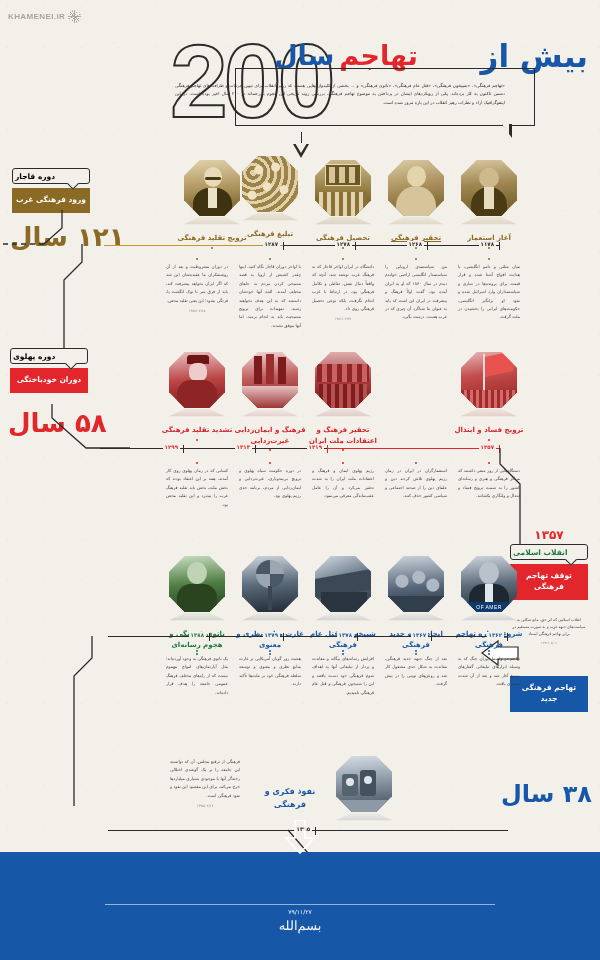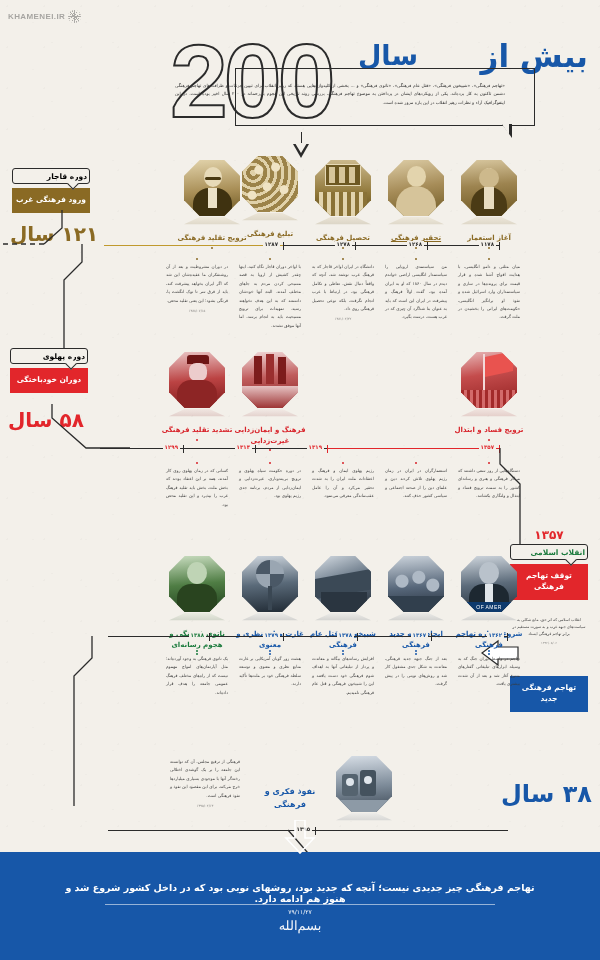--- a/index.html
+++ b/index.html
@@ -64,28 +64,28 @@
   .arrow-outline { position:absolute; left:-1px; top:12px; width:0;height:0;
                     border-left:8px solid transparent;border-right:8px solid transparent;
                     border-top:14px solid #2b2b2b; }
   .arrow-inner { position:absolute; left:1px; top:11px; width:0;height:0;
                     border-left:6px solid transparent;border-right:6px solid transparent;
                     border-top:10px solid #f3f0ea; }
 
   
   .era { position:absolute; width:78px; }
   .era-tag { border:1.3px solid #2b2b2b; background:#f3f0ea; border-radius:3px;
-             text-align:right; font-size:7.5px; font-weight:bold; padding:2.5px 2px;
+             text-align:left; font-size:7.5px; font-weight:bold; padding:2.5px 2px;
              position:relative; }
   .era-tag:after { content:""; position:absolute; bottom:-5px; right:12px; width:7px;height:7px;
              background:#f3f0ea; border-right:1.3px solid #2b2b2b; border-bottom:1.3px solid #2b2b2b;
              transform:rotate(45deg); }
   .era-box { margin-top:4px; text-align:center; color:#fff; font-size:7.5px; font-weight:bold;
              line-height:1.45; padding:7px 3px; }
-  .era-years { font-size:20px; font-weight:bold; white-space:nowrap; }
+  .era-years { font-size:26px; font-weight:bold; white-space:nowrap; }
 
   
   .node { position:absolute; width:72px; text-align:center; }
   .oct { width:56px; height:56px; margin:0 auto;
          clip-path: polygon(28% 0,72% 0,100% 28%,100% 72%,72% 100%,28% 100%,0 72%,0 28%);
          position:relative; overflow:hidden; }
   .oct .ph { position:absolute; inset:0; }
   .oct-refl { width:56px; height:12px; margin:1px auto 0;
          clip-path: polygon(28% 100%,72% 100%,100% 40%,0 40%);
          opacity:.22; transform:scaleY(-1); }
@@ -126,20 +126,21 @@
   <div class="logo">
     <div class="logo-mark"></div>
     <span class="logo-text">KHAMENEI.IR</span>
   </div>
 
   <div class="hdr-num">200</div>
   <div class="hdr-line1">
     <span class="hdr-bish">بیش از</span>
   </div>
   <div class="hdr-line2">
+    <span class="hdr-tahajom">تهاجم</span>
     <span class="hdr-sal">سال</span>
   </div>
   <div class="hdr-balloon"></div>
   <div class="intro">«تهاجم فرهنگی»، «شبیخون فرهنگی»، «قتل عام فرهنگی»، «ناتوی فرهنگی» و ... بخشی از کلیدواژه‌هایی هستند که رهبر انقلاب برای تبیین جزئیات و ظرافت‌های تهاجم فرهنگی دشمن تاکنون به کار برده‌اند. یکی از رویکردهای ایشان در پرداختن به موضوع تهاجم فرهنگی، بررسی روند تاریخی این هجوم بی‌رحمانه در ۲۰۰ سال اخیر بوده است. در این اینفوگرافیک آراء و نظرات رهبر انقلاب در این باره مرور شده است.</div>
 
   <div style="position:absolute; top:132px; left:294px; width:14px; height:30px;">
     <div style="position:absolute;left:6.5px;top:0;width:0;height:16px;border-left:1.3px solid #2b2b2b;"></div>
     <div class="arrow-outline"></div>
       <div class="arrow-inner"></div>
   </div>
@@ -282,20 +283,30 @@
       <div style="position:absolute;left:24px;top:2px;width:28px;height:20px;background:#e9534f;transform:skewY(-12deg);"></div>
       <div style="position:absolute;left:22px;top:2px;width:2px;height:38px;background:#f3d9d9;"></div>
       <div style="position:absolute;left:0;top:38px;width:56px;height:18px;background:repeating-linear-gradient(90deg,#a32a2a 0 3px,#d36a6a 3px 6px);"></div>
     </div>
     <div class="oct-refl" style="background:linear-gradient(#8f1f1f,#e8b9b9);"></div>
     <div class="node-label" style="color:#d8232a;">ترویج فساد و ابتذال</div>
     <div class="node-dot" style="background:#d8232a;"></div>
   </div>
 
 
+  <div class="node" style="top:352px; right:221px;">
+    <div class="oct">
+      <div class="ph" style="background:linear-gradient(180deg,#dcadad 0%,#a83636 55%,#711818 100%);"></div>
+      <div style="position:absolute;left:2px;top:12px;width:52px;height:18px;background:repeating-linear-gradient(90deg,#8e2626 0 5px,#c96363 5px 10px);"></div>
+      <div style="position:absolute;left:4px;top:32px;width:48px;height:24px;background:repeating-linear-gradient(90deg,#7d1e1e 0 4px,#b85050 4px 8px);"></div>
+    </div>
+    <div class="oct-refl" style="background:linear-gradient(#711818,#dcadad);"></div>
+    <div class="node-label" style="color:#d8232a;">تحقیر فرهنگ و اعتقادات ملت ایران</div>
+    <div class="node-dot" style="background:#d8232a;"></div>
+  </div>
 
   <div class="node" style="top:352px; right:294px;">
     <div class="oct">
       <div class="ph" style="background:linear-gradient(175deg,#f0d8d8 0%,#c05c5c 45%,#821f1f 100%);"></div>
       <div style="position:absolute;left:12px;top:4px;width:8px;height:28px;background:#7d1c1c;"></div>
       <div style="position:absolute;left:24px;top:2px;width:8px;height:30px;background:#9a2e2e;"></div>
       <div style="position:absolute;left:36px;top:5px;width:8px;height:27px;background:#7d1c1c;"></div>
       <div style="position:absolute;left:0;top:34px;width:56px;height:22px;background:linear-gradient(#e6c3c3,#9e3535);"></div>
     </div>
     <div class="oct-refl" style="background:linear-gradient(#821f1f,#f0d8d8);"></div>
@@ -498,19 +509,18 @@
   </div>
 
   <svg style="position:absolute;top:830px;right:280px;width:40px;height:32px;overflow:visible">
     <path d="M8,0 L34,30" stroke="#2b2b2b" stroke-width="1.3" fill="none"></path>
   </svg>
 
   <div class="banner">
     <svg class="banner-arrow" viewBox="0 0 32 34">
       <path d="M11,0 L21,0 L21,18 L30,18 L16,33 L2,18 L11,18 Z" fill="none" stroke="#ffffff" stroke-width="1.6"></path>
     </svg>
-    <div class="quote">تهاجم فرهنگی چیز جدیدی نیست؛ آنچه که جدید بود، روشهای نویی بود که در داخل کشور شروع شد و هنوز هم ادامه دارد.</div>
     <div class="quote-rule"></div>
     <div class="quote-date">۷۹/۱۱/۲۷</div>
     <div class="sig">بسم‌الله</div>
   </div>
 
 </div>
 
 </body></html>

